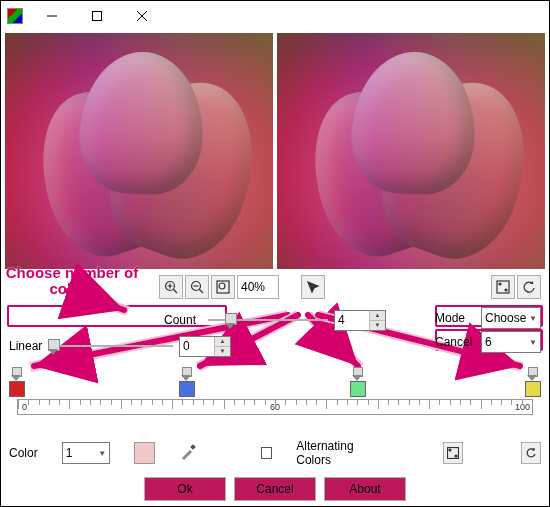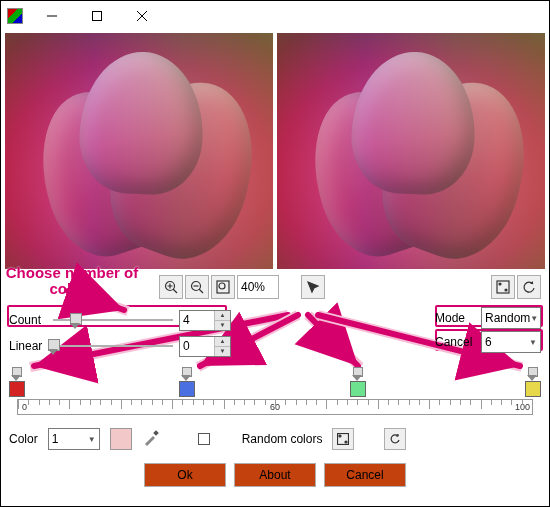--- a/index.html
+++ b/index.html
@@ -130,28 +130,28 @@
   .stop-handle { position:absolute; top:0; width:10px; height:14px; transform:translateX(-50%); }
   .stop-handle::before{content:"";position:absolute;top:0;left:0;width:8px;height:8px;border:1px solid #888;background:#ddd;}
   .stop-handle::after{content:"";position:absolute;top:8px;left:-1px;width:0;height:0;border-left:5px solid transparent;border-right:5px solid transparent;border-top:6px solid #888;}
   .swatch { position:absolute; top:14px; width:16px; height:16px; border:1px solid #666; transform:translateX(-50%);}
   .ruler { position:absolute; top:32px; left:8px; right:8px; height:16px; border:1px solid #999; background:#fff; font-size:9px;}
   .ruler .tick { position:absolute; top:0; width:1px; height:5px; background:#999;}
   .ruler .tick.big { height:9px;}
   .ruler .lbl { position:absolute; top:2px; font-size:9px; color:#333; transform:translateX(-50%);}
 
   
-  .color-row { display:flex; align-items:center; gap:10px; margin-top:22px; height:28px;}
+  .color-row { display:flex; align-items:center; gap:24px; margin-top:36px; height:28px;}
   .swatch-big { width:22px; height:22px; border:1px solid #999;}
   .chk { width:12px; height:12px; border:1px solid #555; display:inline-block; vertical-align:middle;}
   .pick-ico svg { width:18px; height:18px; }
 
   
   .btn-row { display:flex; justify-content:center; gap:8px; margin-top:10px;}
-  .btn { width:82px; height:24px; border:1px solid #adadad; background:#c2410c; display:flex; align-items:center; justify-content:center;}
+  .btn { width:82px; height:24px; border:1px solid #adadad; background:#be185d; display:flex; align-items:center; justify-content:center;}
 </style>
 </head>
 <body>
 
 <div class="titlebar">
   <div class="app-ico"></div>
   <div class="win-btns">
     <div class="win-btn">
         <svg width="10" height="10">
           <path d="M0 5 H10"></path>
@@ -254,37 +254,37 @@
     <path class="arrow-out" d="M280 46 L22 98"></path>
     <path class="arrow-line" d="M280 46 L26 97" marker-end="url(#ah)"></path>
     <path class="arrow-out" d="M290 46 L190 98"></path>
     <path class="arrow-line" d="M290 46 L192 97" marker-end="url(#ah)"></path>
     <path class="arrow-out" d="M300 46 L352 98"></path>
     <path class="arrow-line" d="M300 46 L350 97" marker-end="url(#ah)"></path>
     <path class="arrow-out" d="M310 46 L514 98"></path>
     <path class="arrow-line" d="M310 46 L512 97" marker-end="url(#ah)"></path>
   </svg>
 
-  <div class="param-row" style="margin-top:4px;">
+  <div class="param-row" style="margin-top:4px;justify-content:center;">
     <div class="lbl">Count</div>
     <div class="hslider" style="width:120px;">
       <div class="track"></div>
       <div class="thumb" id="count-thumb" style="left: 18%;"></div>
     </div>
     <div class="spin">
       <span>4</span>
       <div class="ud">
           <div>▲</div>
           <div>▼</div>
         </div>
     </div>
     <div class="right-params" style="top:38px;">
       <span class="lbl" style="width:40px;">Mode</span>
       <div class="dropdown">
-        <span>Random</span>
+        <span>Choose</span>
           <span class="chev">▼</span>
       </div>
     </div>
   </div>
 
   <div class="param-row">
     <div class="lbl">Linear</div>
     <div class="hslider" style="width:120px;">
       <div class="track"></div>
       <div class="thumb" id="angle-thumb" style="left: 0%;"></div>
@@ -380,22 +380,22 @@
     </div>
     <div class="swatch-big" id="color-swatch" style="background: rgb(243, 200, 200);"></div>
     <span class="pick-ico">
       <svg viewBox="0 0 18 18">
           <path d="M3 15 L11 7 L13 9 L5 17 Z" fill="#888"></path>
           <rect x="12" y="2" width="4" height="4" fill="#555" transform="rotate(45 14 4)"></rect>
         </svg>
     </span>
     <div style="width:18px;"></div>
     <span class="chk"></span>
+    <span>Alternating Colors</span>
     <div style="width:12px;"></div>
-    <span>Random colors</span>
     <div class="tbtn" style="width:22px;height:22px;">
       <svg width="12" height="12">
           <rect x="0.5" y="0.5" width="11" height="11"></rect>
           <circle cx="3" cy="3" r="1" fill="#333"></circle>
           <circle cx="9" cy="9" r="1" fill="#333"></circle>
         </svg>
     </div>
     <div style="width:10px;"></div>
     <div class="tbtn" style="width:22px;height:22px;">
       <svg width="12" height="12">
@@ -403,20 +403,20 @@
           <path d="M9 1 L9 3 L7 3" fill="#333"></path>
         </svg>
     </div>
   </div>
 
   <div class="btn-row">
     <div class="btn">
         <span>Ok</span>
       </div>
     <div class="btn">
+        <span>Cancel</span>
+      </div>
+    <div class="btn">
         <span>About</span>
       </div>
-    <div class="btn">
-        <span>Cancel</span>
-      </div>
   </div>
 
 </div>
 
 </body></html>

